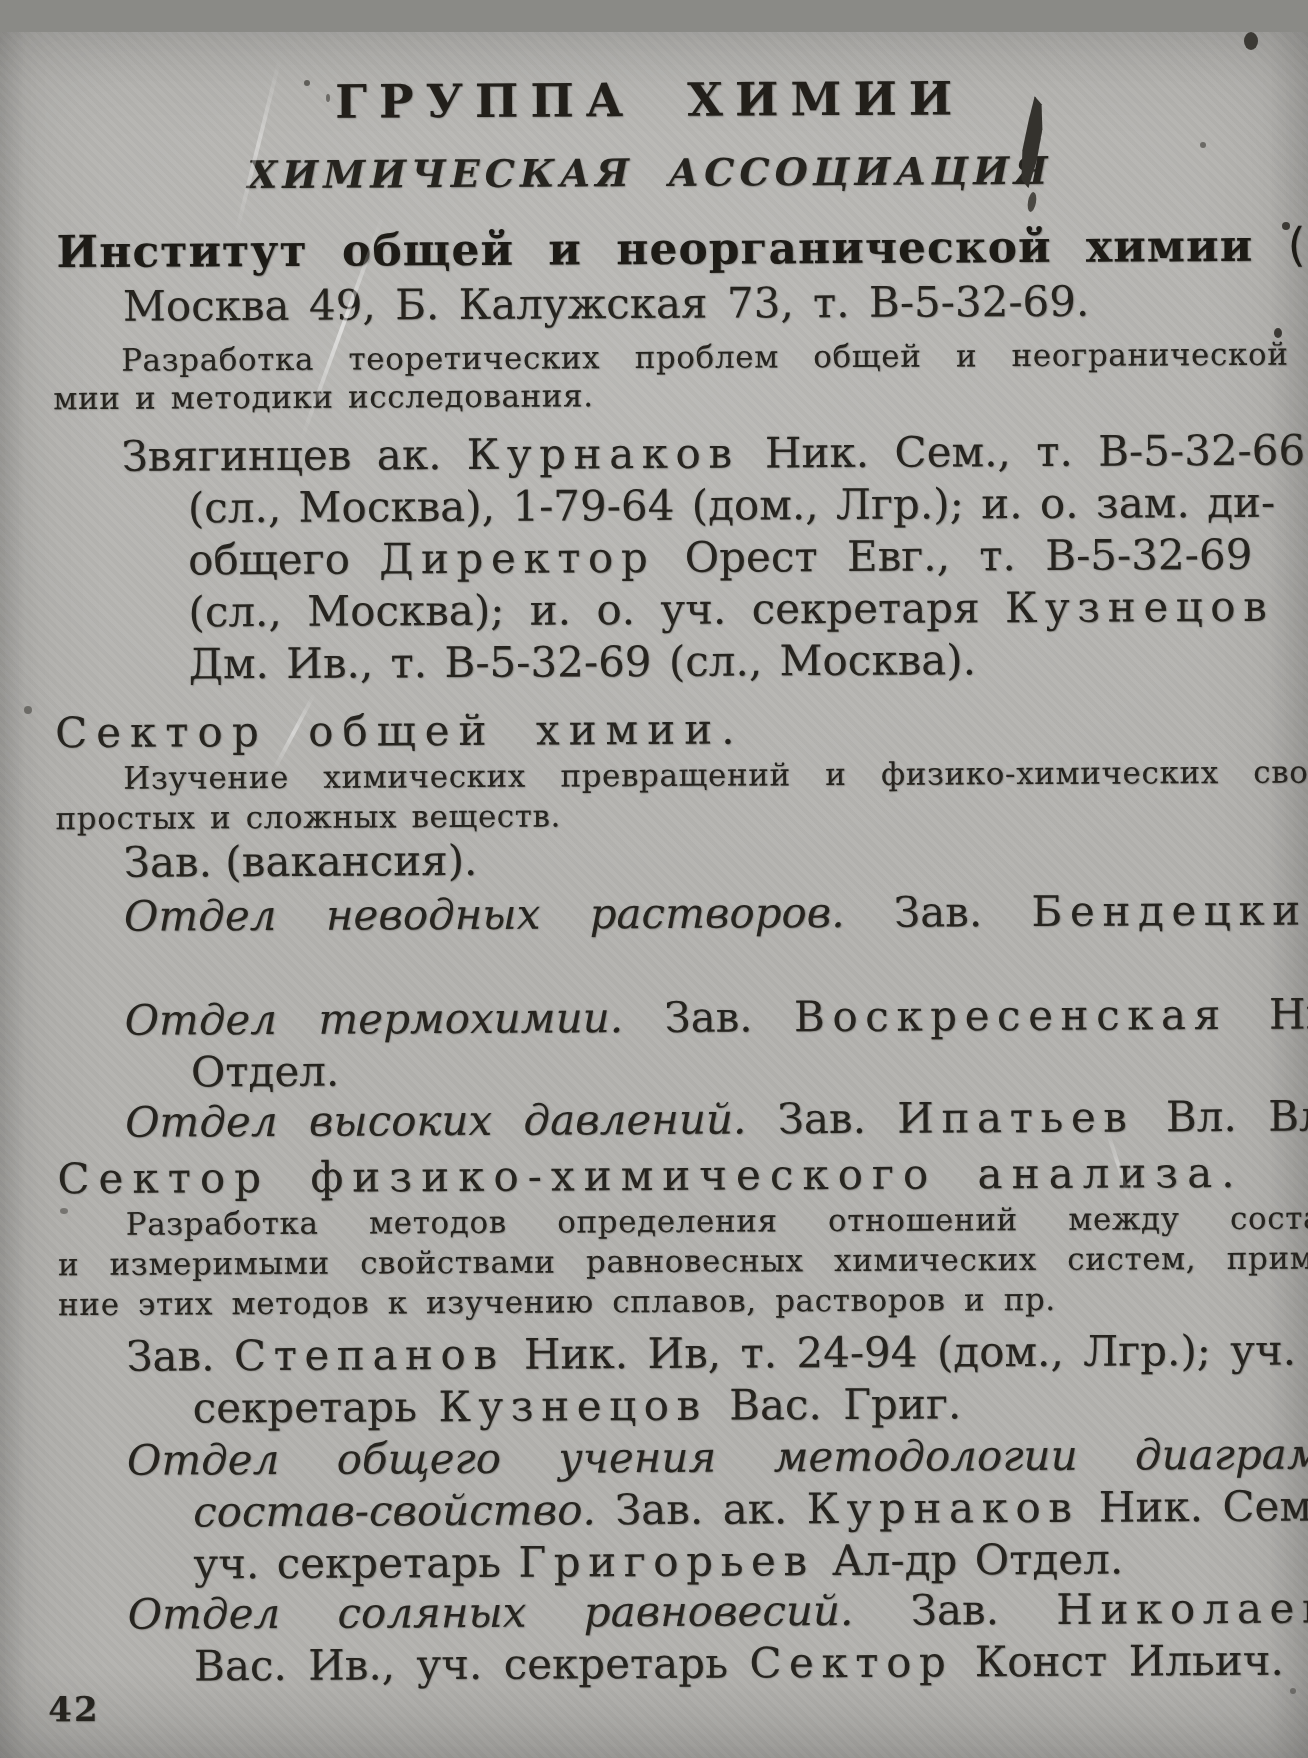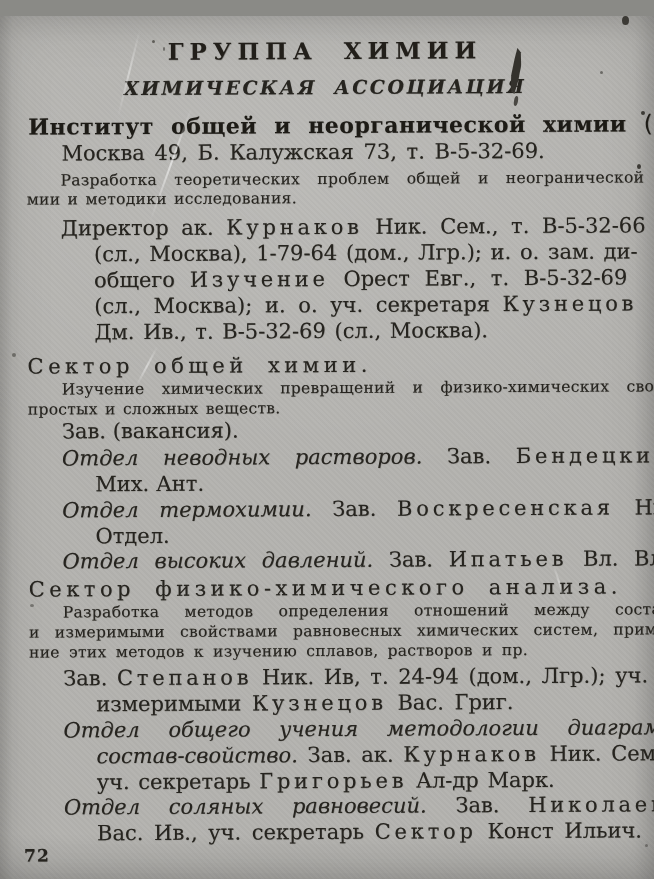--- a/index.html
+++ b/index.html
@@ -64,55 +64,54 @@
 
     <div class="ln center t-grouptitle" style="top:21px;">ГРУППА ХИМИИ</div>
     <div class="ln center t-assoc" style="top:60px;">ХИМИЧЕСКАЯ АССОЦИАЦИЯ</div>
 
     <div class="ln t-inst" style="top:96px;left:30px;"><span>Институт общей и неорганической химии</span> <span class="t-abbr">(ИОНХ)</span></div>
     <div class="ln t-main ws3" style="top:125px;left:63px;">Москва 49, Б. Калужская 73, т. В-5-32-69.</div>
 
     <div class="ln t-small ws12" style="top:155px;left:62px;">Разработка теоретических проблем общей и неогранической хи-</div>
     <div class="ln t-small ws2" style="top:174px;left:28px;">мии и методики исследования.</div>
 
-    <div class="ln t-main ws6" style="top:200px;left:62px;"><span>Директор ак. </span><span class="sp">Курнаков</span><span> Ник. Сем., т. В-5-32-66</span></div>
+    <div class="ln t-main ws6" style="top:200px;left:62px;"><span>Звягинцев ак. </span><span class="sp">Курнаков</span><span> Ник. Сем., т. В-5-32-66</span></div>
     <div class="ln t-main ws2" style="top:226px;left:95px;">(сл., Москва), 1-79-64 (дом., Лгр.); и. о. зам. ди-</div>
-    <div class="ln t-main ws8" style="top:252px;left:95px;"><span>общего </span><span class="sp">Изучение</span><span> Орест Евг., т. В-5-32-69</span></div>
+    <div class="ln t-main ws8" style="top:252px;left:95px;"><span>общего </span><span class="sp">Директор</span><span> Орест Евг., т. В-5-32-69</span></div>
     <div class="ln t-main ws6" style="top:278px;left:95px;"><span>(сл., Москва); и. о. уч. секретаря </span><span class="sp">Кузнецов</span></div>
     <div class="ln t-main ws2" style="top:304px;left:95px;">Дм. Ив., т. В-5-32-69 (сл., Москва).</div>
 
     <div class="ln t-sector" style="top:337px;left:28px;">Сектор общей химии.</div>
     <div class="ln t-small ws12" style="top:364px;left:62px;">Изучение химических превращений и физико-химических свойств</div>
     <div class="ln t-small ws2" style="top:384px;left:28px;">простых и сложных веществ.</div>
     <div class="ln t-main" style="top:403px;left:62px;">Зав. (вакансия).</div>
 
     <div class="ln t-main ws18" style="top:430px;left:62px;"><span class="it">Отдел неводных растворов.</span><span> Зав. </span><span class="sp">Бендецкий</span></div>
-    <div class="ln t-main" style="top:456px;left:95px;">Мих. Ант.</div>
 
     <div class="ln t-main ws14" style="top:482px;left:62px;"><span class="it">Отдел термохимии.</span><span> Зав. </span><span class="sp">Воскресенская</span><span> Нина</span></div>
     <div class="ln t-main" style="top:508px;left:95px;">Отдел.</div>
 
     <div class="ln t-main ws9" style="top:533px;left:62px;"><span class="it">Отдел высоких давлений.</span><span> Зав. </span><span class="sp">Ипатьев</span><span> Вл. Вл.</span></div>
 
     <div class="ln t-sector" style="top:560px;left:28px;">Сектор физико-химического анализа.</div>
     <div class="ln t-small ws20" style="top:587px;left:62px;">Разработка методов определения отношений между составом</div>
     <div class="ln t-small ws10" style="top:607px;left:28px;">и измеримыми свойствами равновесных химических систем, примене-</div>
     <div class="ln t-small ws4" style="top:627px;left:28px;">ние этих методов к изучению сплавов, растворов и пр.</div>
 
     <div class="ln t-main ws3" style="top:650px;left:62px;"><span>Зав. </span><span class="sp">Степанов</span><span> Ник. Ив, т. 24-94 (дом., Лгр.); уч.</span></div>
-    <div class="ln t-main ws4" style="top:676px;left:95px;"><span>измеримыми </span><span class="sp">Кузнецов</span><span> Вас. Григ.</span></div>
+    <div class="ln t-main ws4" style="top:676px;left:95px;"><span>секретарь </span><span class="sp">Кузнецов</span><span> Вас. Григ.</span></div>
 
     <div class="ln t-main ws22 it" style="top:702px;left:62px;">Отдел общего учения методологии диаграммы</div>
     <div class="ln t-main ws3" style="top:728px;left:95px;"><span class="it">состав-свойство.</span><span> Зав. ак. </span><span class="sp">Курнаков</span><span> Ник. Сем.,</span></div>
-    <div class="ln t-main ws2" style="top:754px;left:95px;"><span>уч. секретарь </span><span class="sp">Григорьев</span><span> Ал-др Марк.</span></div>
+    <div class="ln t-main ws2" style="top:754px;left:95px;"><span>уч. секретарь </span><span class="sp">Григорьев</span><span> Ал-др Отдел.</span></div>
 
     <div class="ln t-main ws22" style="top:779px;left:62px;"><span class="it">Отдел соляных равновесий.</span><span> Зав. </span><span class="sp">Николаев</span></div>
     <div class="ln t-main ws4" style="top:805px;left:95px;"><span>Вас. Ив., уч. секретарь </span><span class="sp">Сектор</span><span> Конст Ильич.</span></div>
 
-    <div class="ln pagenum" style="top:828px;left:22px;">72</div>
+    <div class="ln pagenum" style="top:828px;left:22px;">42</div>
   </div>
 
   <div class="ink-blot"></div>
   <div class="blot-tail"></div>
   <div class="speck s1"></div>
   <div class="speck s2"></div>
   <div class="speck s3"></div>
   <div class="speck s4"></div>
   <div class="speck s5"></div>
   <div class="speck s6"></div>

